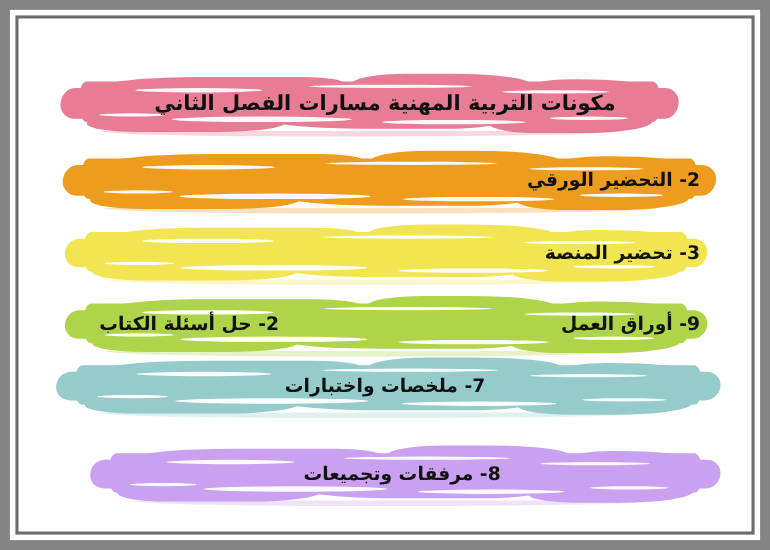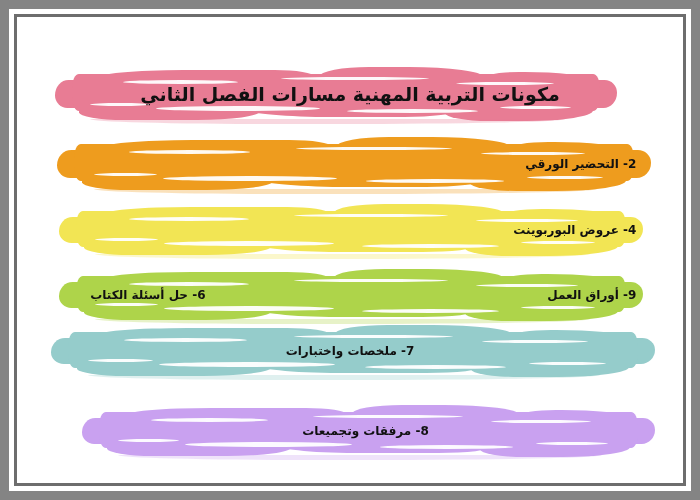--- a/index.html
+++ b/index.html
@@ -141,21 +141,21 @@
     pointer-events: none;
   }
   .band-text.center { justify-content: center; }
   .band-text.split  { justify-content: space-between; }
 
   .t-title {
     font-size: 19px;
     line-height: 1;
   }
   .t-item {
-    font-size: 12px;
+    font-size: 17px;
     line-height: 1;
   }
   .split .t-item:first-child { margin-right: 7%; }
   .split .t-item:last-child  { margin-left: 11%; }
 </style>
 </head>
 <body>
 
 <div class="poster">
   <div class="poster-inner">
@@ -225,21 +225,21 @@
           <span class="streak s1"></span>
           <span class="streak s2"></span>
           <span class="streak s3"></span>
           <span class="streak s4"></span>
           <span class="streak s5"></span>
           <span class="streak s6"></span>
           <span class="streak s7"></span>
           <span class="drag"></span>
         </span>
         <div class="band-text split">
-          <span class="t-item">4- عروض البوربوينت</span>
+          <span class="t-item">3- تحضير المنصة</span>
         </div>
       </div>
 
       <div class="band-row" style="top:250px; height:56px;">
         <span class="brush" style="left:50px; right:48px; color:#AED44A;">
           <span class="tip-l"></span>
           <span class="tip-r"></span>
           <span class="flick f-top-a"></span>
           <span class="flick f-top-b"></span>
           <span class="flick f-top-c"></span>
@@ -251,21 +251,21 @@
           <span class="streak s2"></span>
           <span class="streak s3"></span>
           <span class="streak s4"></span>
           <span class="streak s5"></span>
           <span class="streak s6"></span>
           <span class="streak s7"></span>
           <span class="drag"></span>
         </span>
         <div class="band-text split">
           <span class="t-item">9- أوراق العمل</span>
-          <span class="t-item">6- حل أسئلة الكتاب</span>
+          <span class="t-item">2- حل أسئلة الكتاب</span>
         </div>
       </div>
 
       <div class="band-row" style="top:306px; height:56px;">
         <span class="brush" style="left:42px; right:36px; color:#95CCCB;">
           <span class="tip-l"></span>
           <span class="tip-r"></span>
           <span class="flick f-top-a"></span>
           <span class="flick f-top-b"></span>
           <span class="flick f-top-c"></span>

